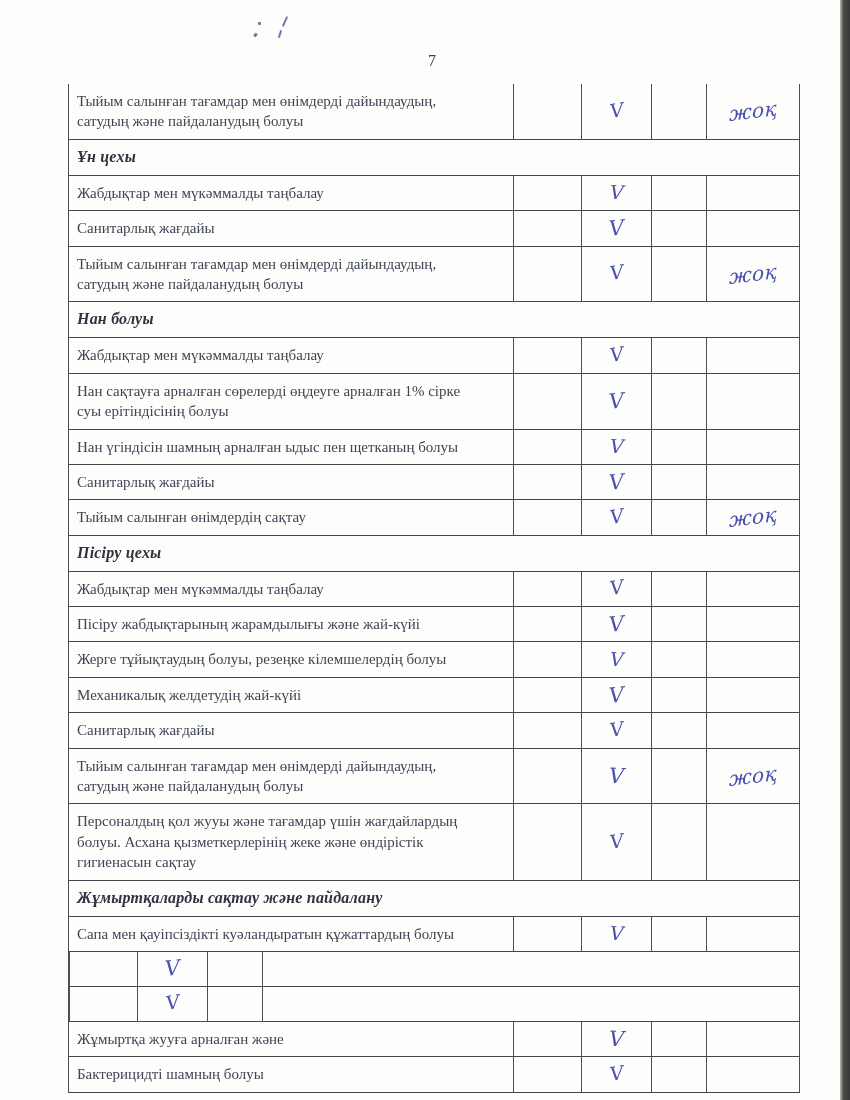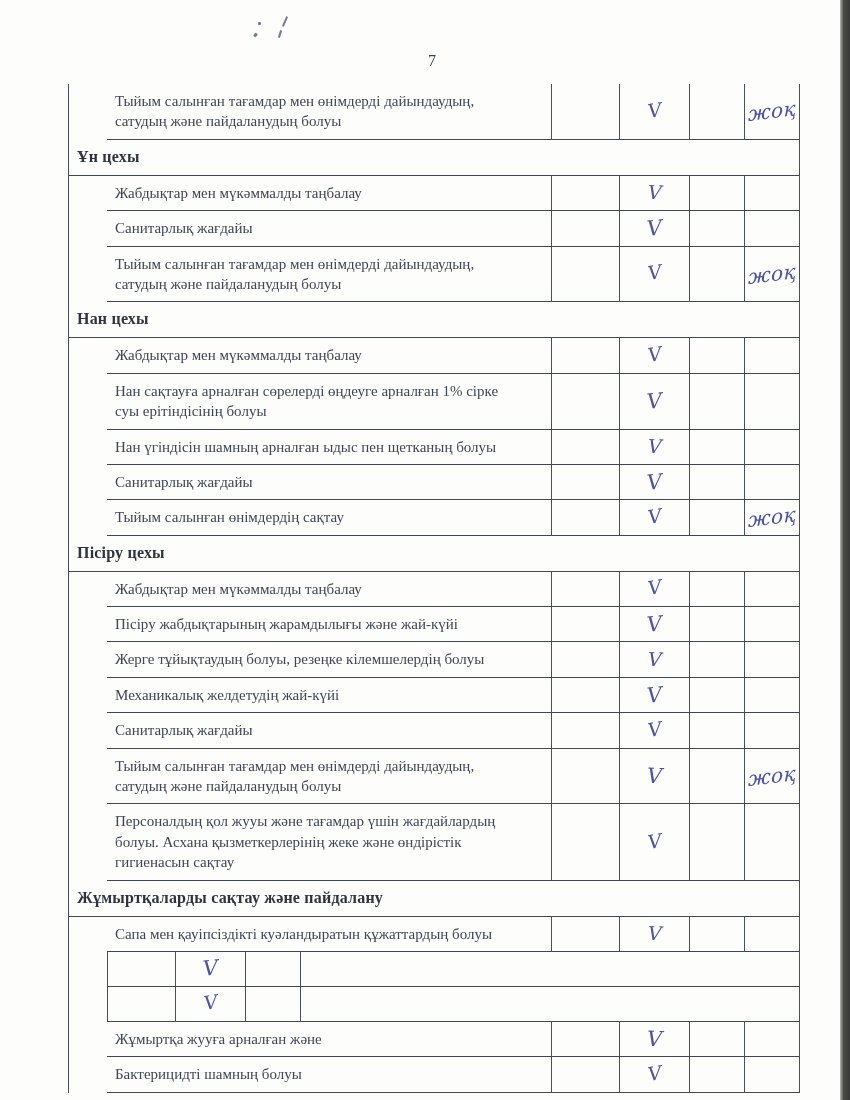--- a/index.html
+++ b/index.html
@@ -32,22 +32,22 @@
   .row{display:flex;border-bottom:1.6px solid #43474f;align-items:stretch;}
   .cell{box-sizing:border-box;}
   .text-cell{
     width:444px;padding:7px 26px 7px 8px;
     font-size:15px;line-height:1.36;color:#3f4554;
   }
   .c2{width:68px;border-left:1.3px solid #4a4e56;}
   .c3{width:70px;border-left:1.3px solid #4a4e56;display:flex;align-items:center;justify-content:center;}
   .c4{width:55px;border-left:1.3px solid #4a4e56;}
   .c5{flex:1;border-left:1.3px solid #4a4e56;display:flex;align-items:center;justify-content:center;}
-  .item-row{min-height:34px;margin-left:38px;}
-  .section-row{min-height:35px;}
+  .item-row{min-height:34px;}
+  .section-row{min-height:35px;font-style:italic;}
   .section-title{
     width:100%;padding:8px 8px 6px 8px;
     font-weight:bold;font-size:16px;color:#2e333f;letter-spacing:.2px;
   }
   
   .check{
     font-family:"DejaVu Serif",serif;font-style:italic;
     font-size:21px;line-height:1;color:#4b52ab;
     transform:rotate(-5deg);display:inline-block;
   }
@@ -108,21 +108,21 @@
         <div class="cell c2"></div>
         <div class="cell c3">
           <span class="check">V</span>
         </div>
         <div class="cell c4"></div>
         <div class="cell c5">
           <span class="note">жоқ</span>
         </div>
       </div>
       <div class="row section-row">
-        <div class="cell section-title">Нан цехы</div>
+        <div class="cell section-title">Нан болуы</div>
       </div>
       <div class="row item-row">
         <div class="cell text-cell">Жабдықтар мен мүкәммалды таңбалау</div>
         <div class="cell c2"></div>
         <div class="cell c3">
           <span class="check">V</span>
         </div>
         <div class="cell c4"></div>
         <div class="cell c5"></div>
       </div>

